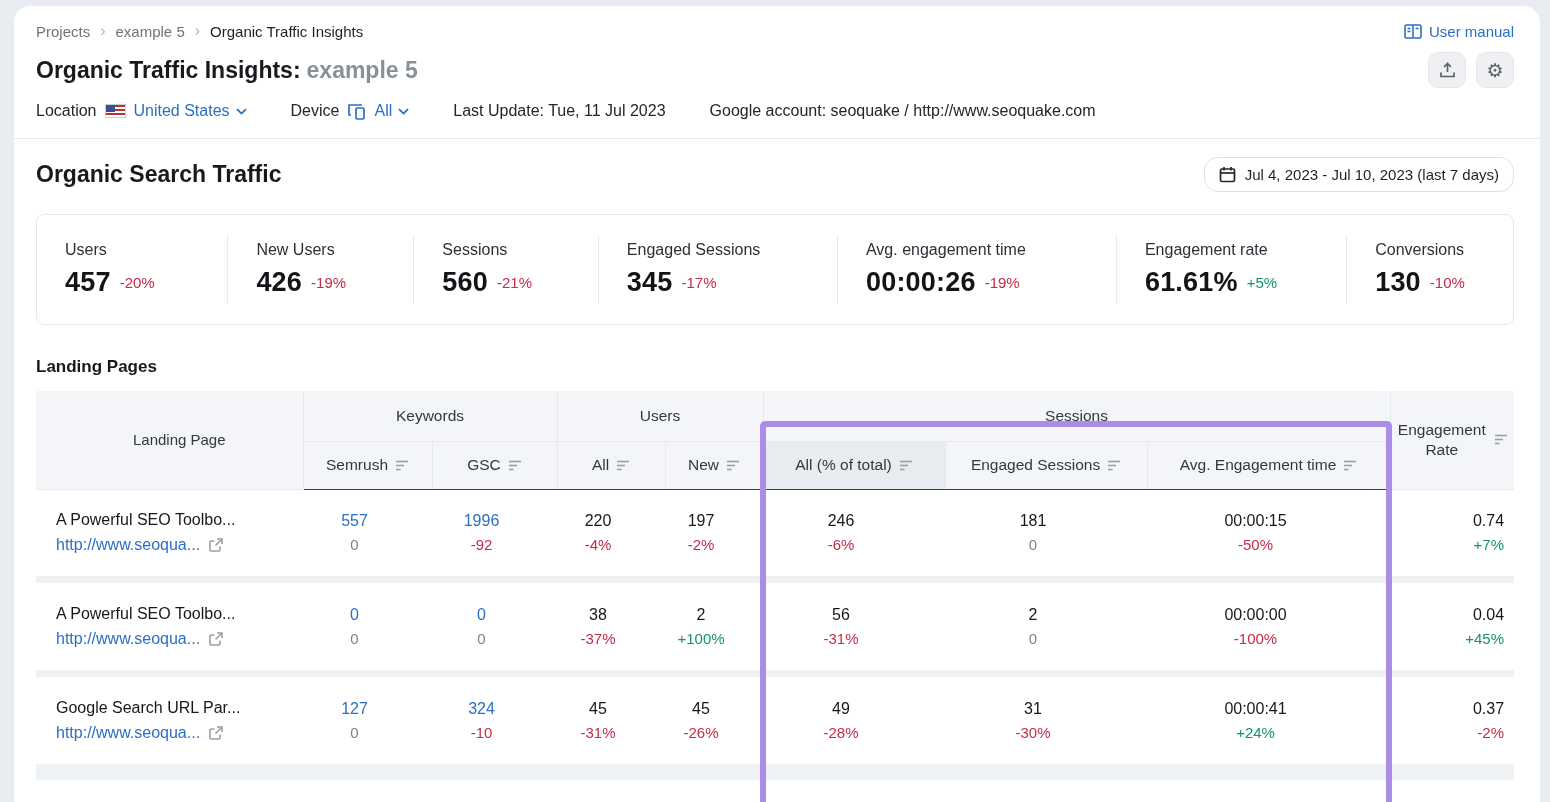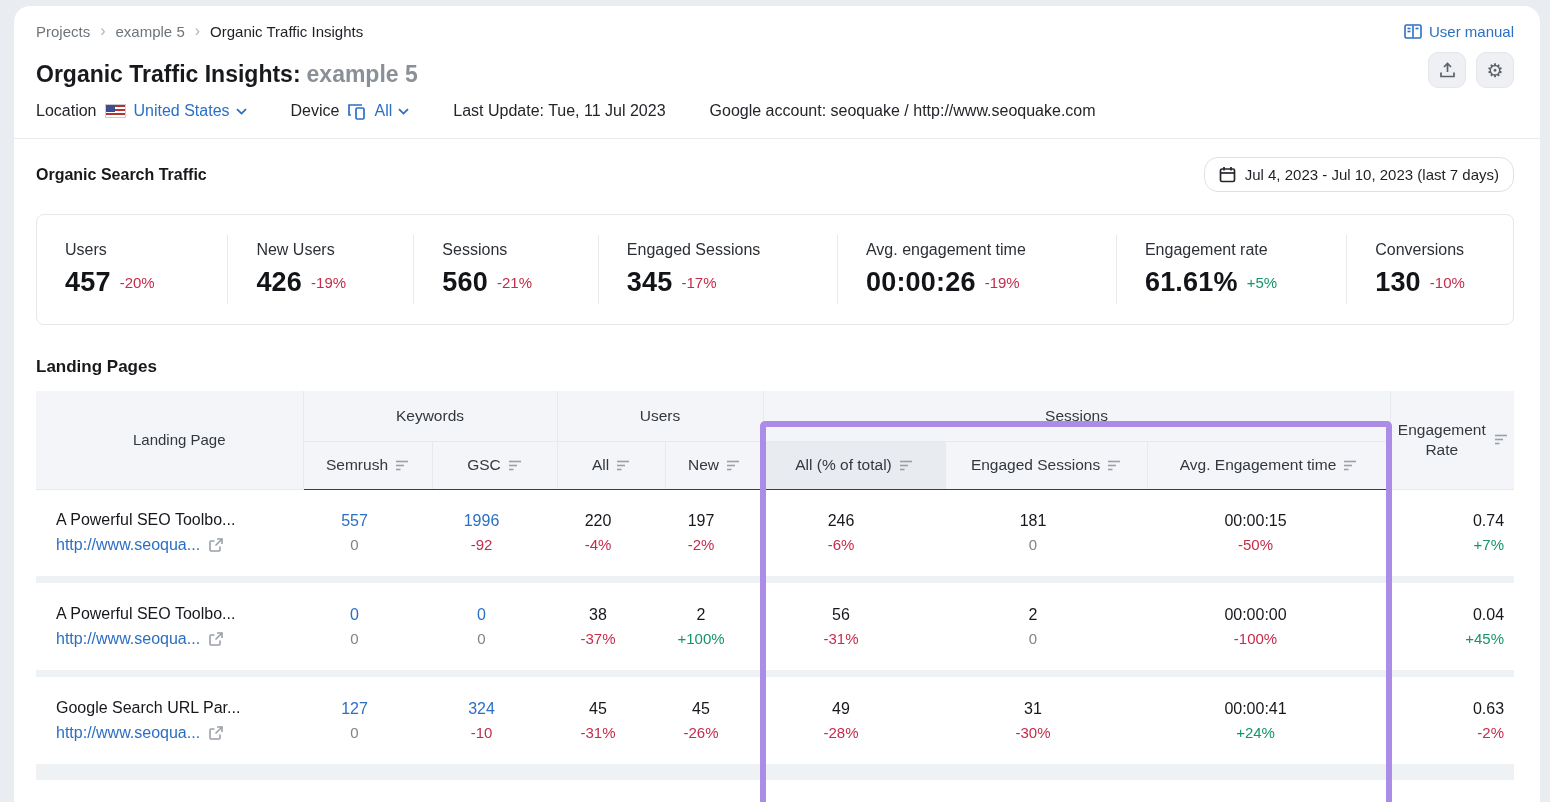--- a/index.html
+++ b/index.html
@@ -10,40 +10,40 @@
           background:#fff; border-radius:16px; padding:16px 26px 0 22px; }
 
   
   .topbar { display:flex; justify-content:space-between; align-items:center; }
   .crumbs { display:flex; align-items:center; gap:10px; font-size:15px; color:#6e747c; }
   .crumbs .crumb { cursor:pointer; }
   .crumbs .crumb.current { color:#1d2126; }
   .crumb-sep { color:#aeb4bc; font-size:16px; }
   .manual { display:flex; align-items:center; gap:7px; color:#2b6fc4; font-size:15px; cursor:pointer; }
 
-  .title-row { display:flex; justify-content:space-between; align-items:flex-end; margin-top:12px; }
+  .title-row { display:flex; justify-content:space-between; align-items:center; margin-top:12px; }
   .page-title { font-size:23px; font-weight:bold; color:#17191d; }
   .page-title .proj { color:#8a9098; margin-left:6px; }
   .title-actions { display:flex; gap:10px; }
   .icon-btn { width:38px; height:36px; background:#eef0f3; border:1px solid #e3e6ea; border-radius:10px;
               display:flex; align-items:center; justify-content:center; cursor:pointer; color:#5b6169; }
   .gear-glyph { font-size:19px; line-height:1; color:#5b6169; }
 
   .filter-row { display:flex; align-items:center; gap:44px; margin-top:14px; font-size:16px; color:#22262b; }
   .filter { display:flex; align-items:center; gap:8px; }
   .filter .val { color:#2b6fc4; cursor:pointer; display:flex; align-items:center; gap:6px; }
   .flag { width:21px; height:14px; display:inline-block; position:relative;
           background:repeating-linear-gradient(#b5342f 0 2px,#fff 2px 4px); border:0.5px solid #c9ced4; }
   .flag::after { content:""; position:absolute; left:0; top:0; width:9px; height:7px; background:#3c4e8f; }
 
   .divider { height:1px; background:#e7eaee; margin:18px -26px 0 -22px; }
 
   
   .section-row { display:flex; justify-content:space-between; align-items:center; margin-top:18px; }
-  .section-title { font-size:16px; font-weight:bold; color:#17191d; }
+  .section-title { font-size:23px; font-weight:bold; color:#17191d; }
   .date-btn { display:flex; align-items:center; gap:9px; border:1px solid #dde1e6; border-radius:14px;
               padding:8px 14px; font-size:15px; color:#1d2126; background:#fff; cursor:pointer; }
 
   .metrics { display:flex; border:1px solid #e4e8ed; border-radius:8px; margin-top:22px; padding:20px 0; }
   .metric { padding:6px 10px 6px 28px; }
   .metric + .metric { border-left:1px solid #e6e9ee; }
   .m-users{width:12.9%} .m-new{width:12.6%} .m-sessions{width:12.5%} .m-engaged{width:16.2%}
   .m-avg{width:18.9%} .m-rate{width:15.6%} .m-conv{width:11.3%}
   .metric .lbl { font-size:16px; color:#2c3036; }
   .metric .vrow { display:flex; align-items:center; gap:9px; margin-top:8px; }
@@ -466,21 +466,21 @@
           </td>
         <td class="num">
             <div class="v">31</div>
             <div class="d c-red">-30%</div>
           </td>
         <td class="num">
             <div class="v">00:00:41</div>
             <div class="d c-green">+24%</div>
           </td>
         <td class="rate-c">
-            <div class="v">0.63</div>
+            <div class="v">0.37</div>
             <div class="d c-red">-2%</div>
           </td>
       </tr>
       <tr class="spacer last">
           <td colspan="9"></td>
         </tr>
     </tbody>
   </table>
 </div>
 

